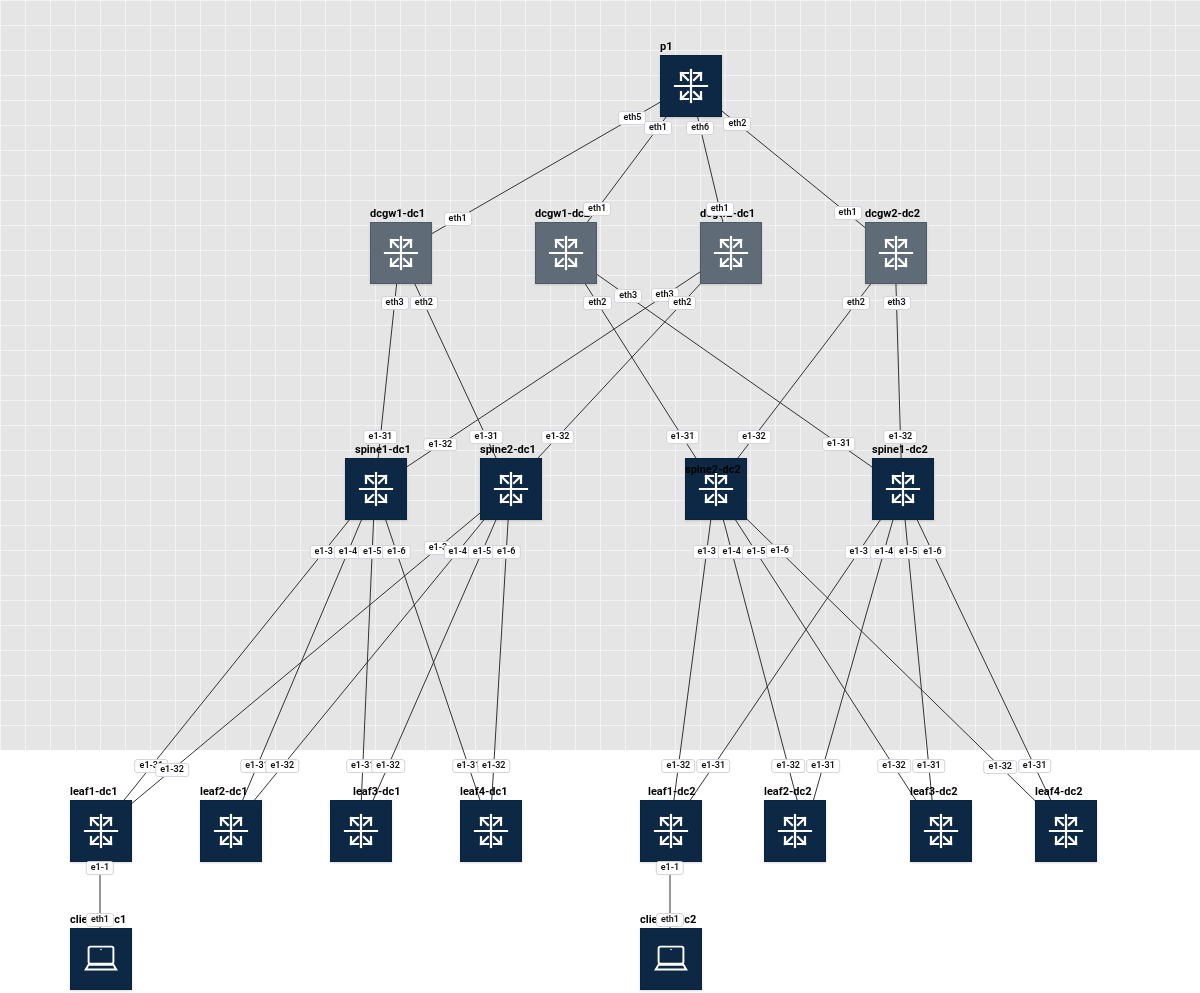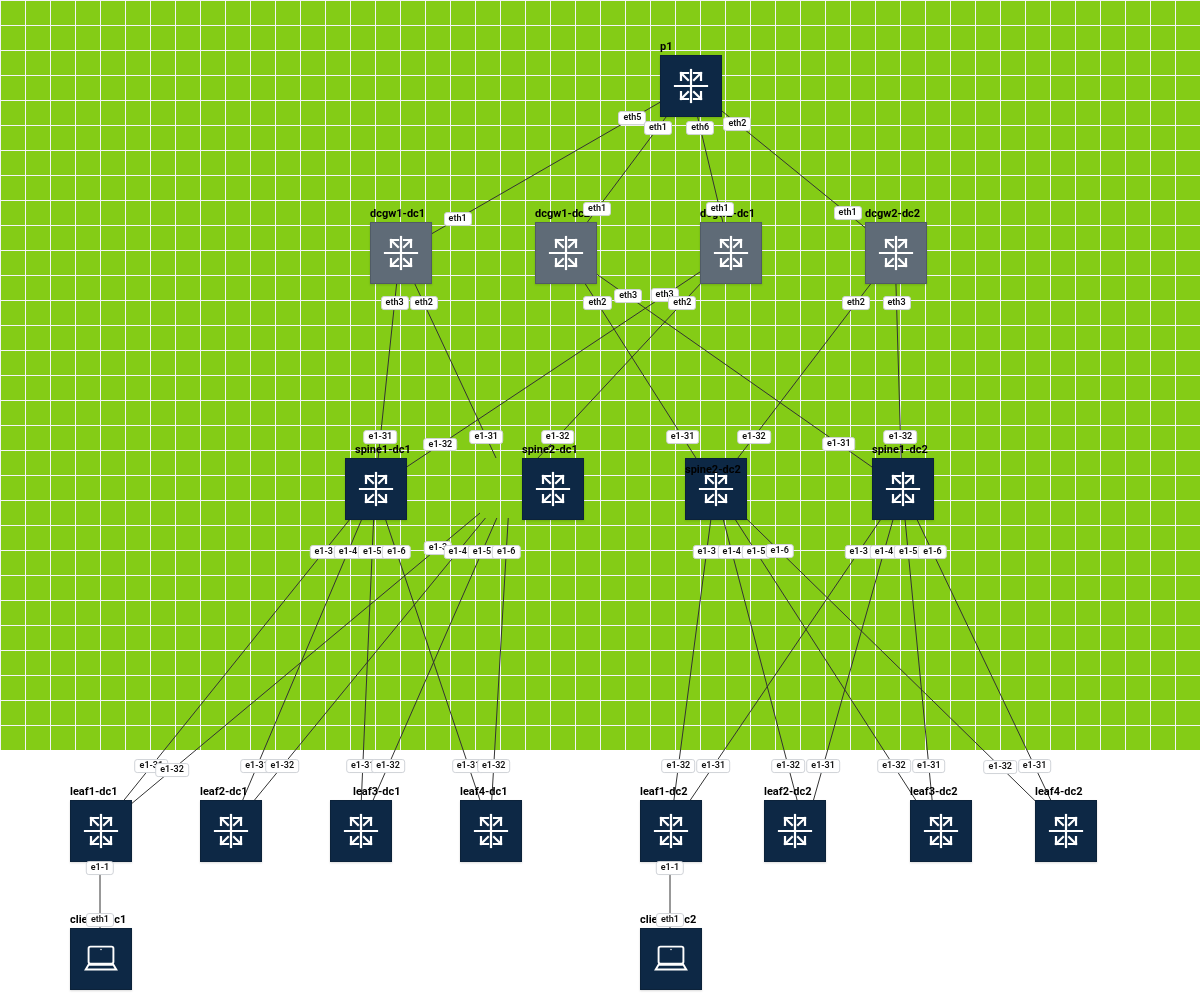--- a/index.html
+++ b/index.html
@@ -1,16 +1,16 @@
 <!DOCTYPE html>
 <html><head>
 <meta charset="utf-8">
 <style>
   html,body{margin:0;padding:0;width:1200px;height:993px;overflow:hidden;font-family:-apple-system,BlinkMacSystemFont,"Segoe UI",Roboto,Helvetica,Arial,sans-serif;}
-  #canvas{position:relative;width:1200px;height:750px;background:#84cc16;}
+  #canvas{position:relative;width:1200px;height:750px;background:#e5e5e5;}
   
   #canvas::before{content:"";position:absolute;inset:0;background-image:
     linear-gradient(#f2f3f5 1px,transparent 1px),
     linear-gradient(90deg,#f2f3f5 1px,transparent 1px),
     linear-gradient(#e4e6ea 1px,transparent 1px),
     linear-gradient(90deg,#e4e6ea 1px,transparent 1px);
     background-size:25px 25px,25px 25px,150px 150px,150px 150px;
     background-position:0 0,0 0,0 0,0 0;pointer-events:none;}
   svg.links{position:absolute;inset:0;width:1200px;height:993px;pointer-events:none;}
   .node{position:absolute;}
@@ -166,21 +166,21 @@
               <polyline points="30,26 30,33 23,33"></polyline>
               <line x1="23" y1="26" x2="30" y2="33"></line>
               <polyline points="17,33 10,33 10,26"></polyline>
               <line x1="17" y1="26" x2="10" y2="33"></line>
               <polyline points="10,14 10,7 17,7"></polyline>
               <line x1="17" y1="14" x2="10" y2="7"></line>
             </g>
           </svg>
         </div>
       </div>
-      <div class="node drk" style="left: 480px; top: 458px; margin-left: 42px;">
+      <div class="node drk" style="left: 480px; top: 458px;">
         <div class="label" style="left: 0px; top: -15px;">spine2-dc1</div>
         <div class="box">
           <svg viewBox="0 0 40 40" class="rtr-icon">
             <g>
               <line x1="20" y1="4" x2="20" y2="36"></line>
               <line x1="4" y1="20" x2="36" y2="20"></line>
               <polyline points="23,7 30,7 30,14"></polyline>
               <line x1="23" y1="14" x2="30" y2="7"></line>
               <polyline points="30,26 30,33 23,33"></polyline>
               <line x1="23" y1="26" x2="30" y2="33"></line>
@@ -300,21 +300,21 @@
               <line x1="23" y1="26" x2="30" y2="33"></line>
               <polyline points="17,33 10,33 10,26"></polyline>
               <line x1="17" y1="26" x2="10" y2="33"></line>
               <polyline points="10,14 10,7 17,7"></polyline>
               <line x1="17" y1="14" x2="10" y2="7"></line>
             </g>
           </svg>
         </div>
       </div>
       <div class="node drk" style="left: 640px; top: 800px;">
-        <div class="label" style="left: 0px; top: -15px;">leaf1-dc2</div>
+        <div class="label" style="left: 8px; top: -15px;">leaf1-dc2</div>
         <div class="box">
           <svg viewBox="0 0 40 40" class="rtr-icon">
             <g>
               <line x1="20" y1="4" x2="20" y2="36"></line>
               <line x1="4" y1="20" x2="36" y2="20"></line>
               <polyline points="23,7 30,7 30,14"></polyline>
               <line x1="23" y1="14" x2="30" y2="7"></line>
               <polyline points="30,26 30,33 23,33"></polyline>
               <line x1="23" y1="26" x2="30" y2="33"></line>
               <polyline points="17,33 10,33 10,26"></polyline>

